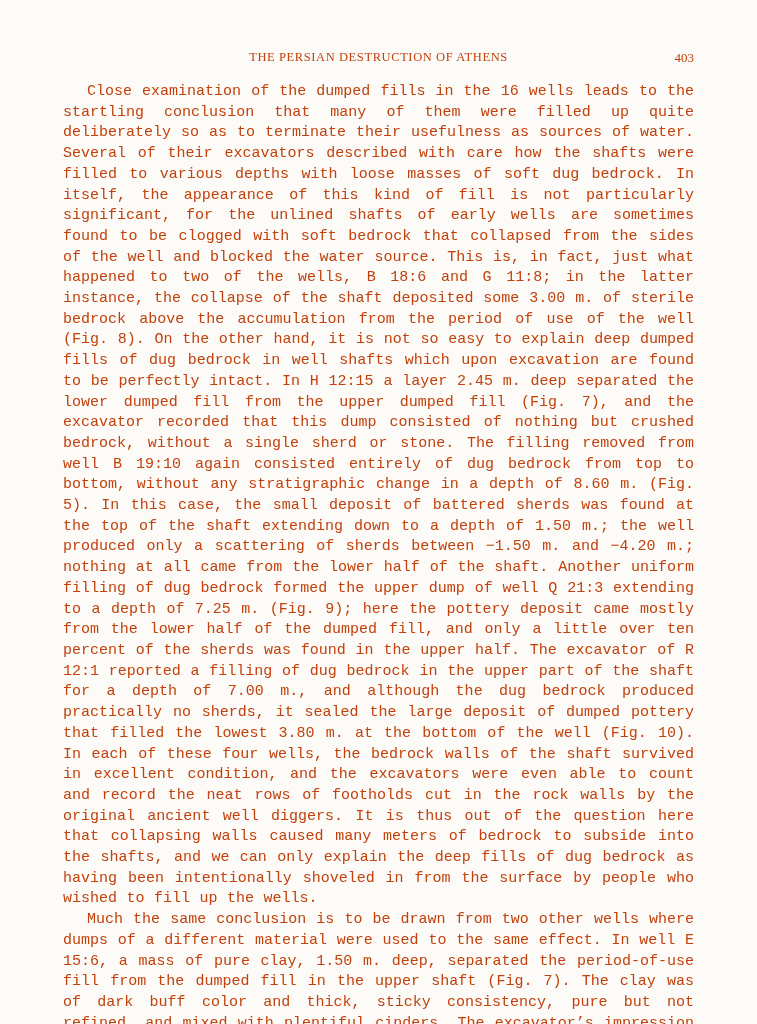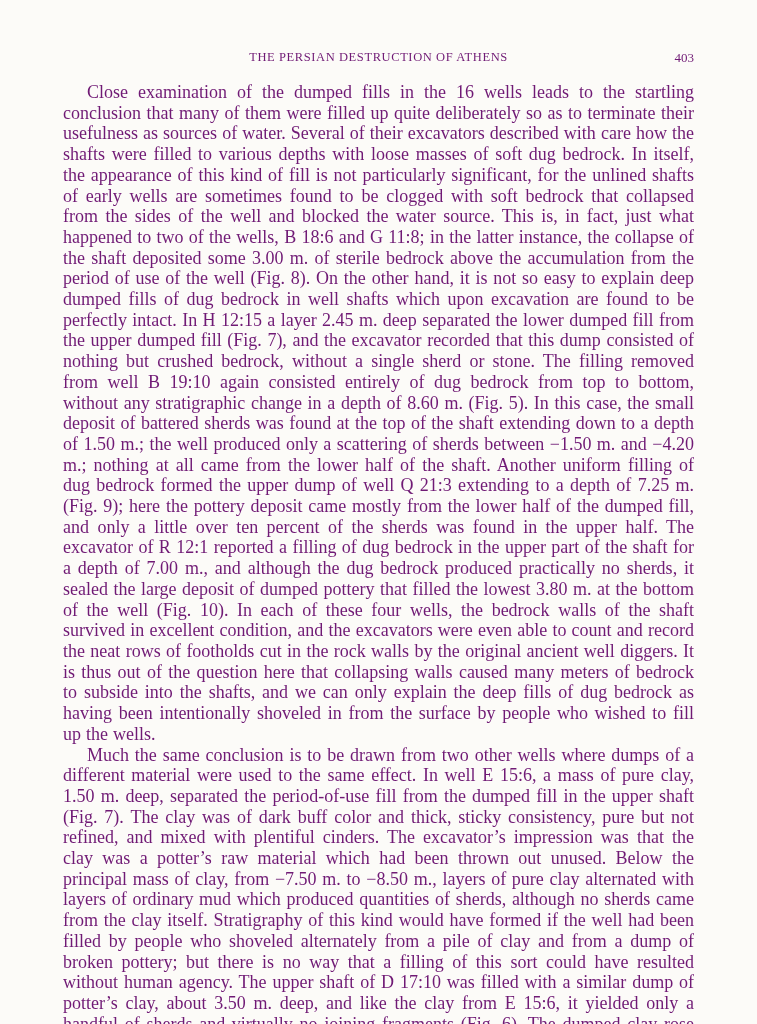--- a/index.html
+++ b/index.html
@@ -6,21 +6,21 @@
   html, body {
     margin: 0;
     padding: 0;
     background: #e9e7e2;
   }
   .page {
     width: 757px;
     height: 1024px;
     margin: 0 auto;
     background: #fcfbf8;
-    color: #701a75;
+    color: #c2410c;
     font-family: "Liberation Serif", "DejaVu Serif", serif;
     padding: 50px 63px 40px 63px;
     position: relative;
     overflow: hidden;
   }
   .page-header {
     position: relative;
     height: 20px;
     margin-bottom: 12px;
   }
@@ -34,25 +34,26 @@
     white-space: nowrap;
   }
   .page-number {
     position: absolute;
     right: 0;
     top: 0;
     font-size: 13px;
   }
   .body-text p {
     margin: 0;
-    font-size: 18px;
+    font-size: 15px;
     line-height: 20.7px;
     text-align: justify;
     text-indent: 24px;
     word-spacing: 0.5px;
+    font-family: Liberation Mono, monospace;
   }
 </style>
 </head>
 <body>
 
 <div class="page">
   <div class="page-header">
     <span class="running-title">THE PERSIAN DESTRUCTION OF ATHENS</span>
     <span class="page-number">403</span>
   </div>

